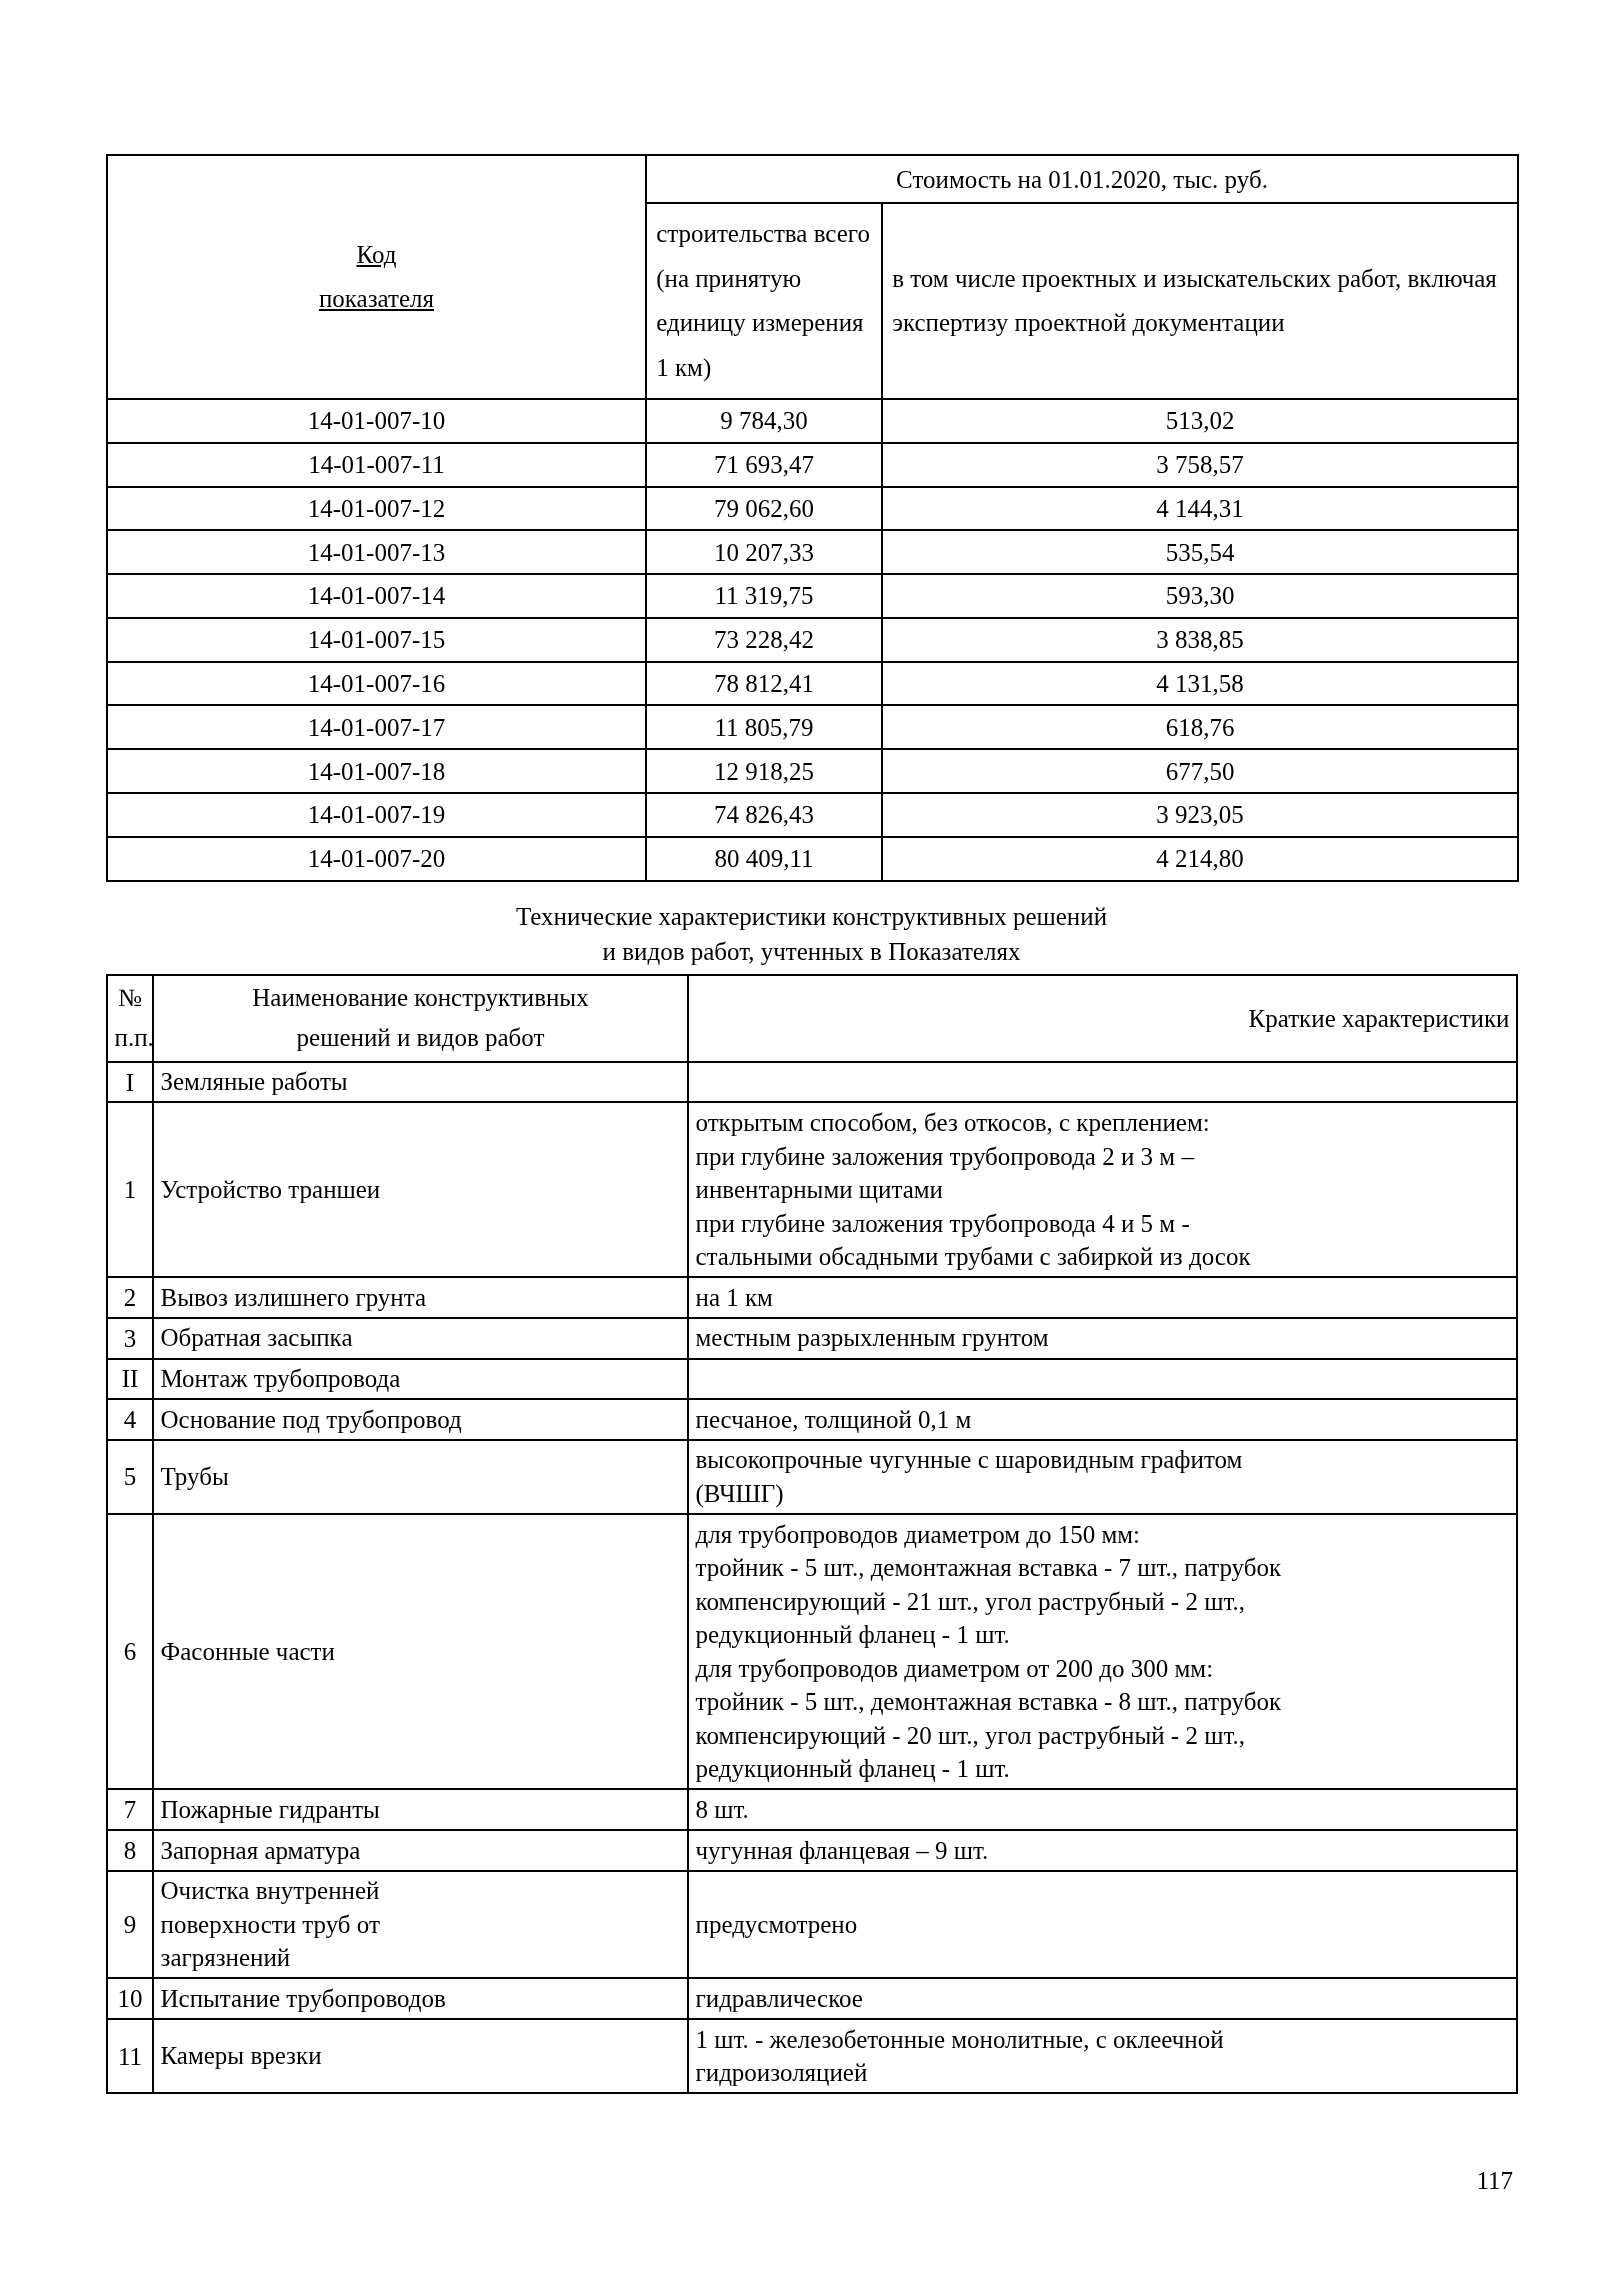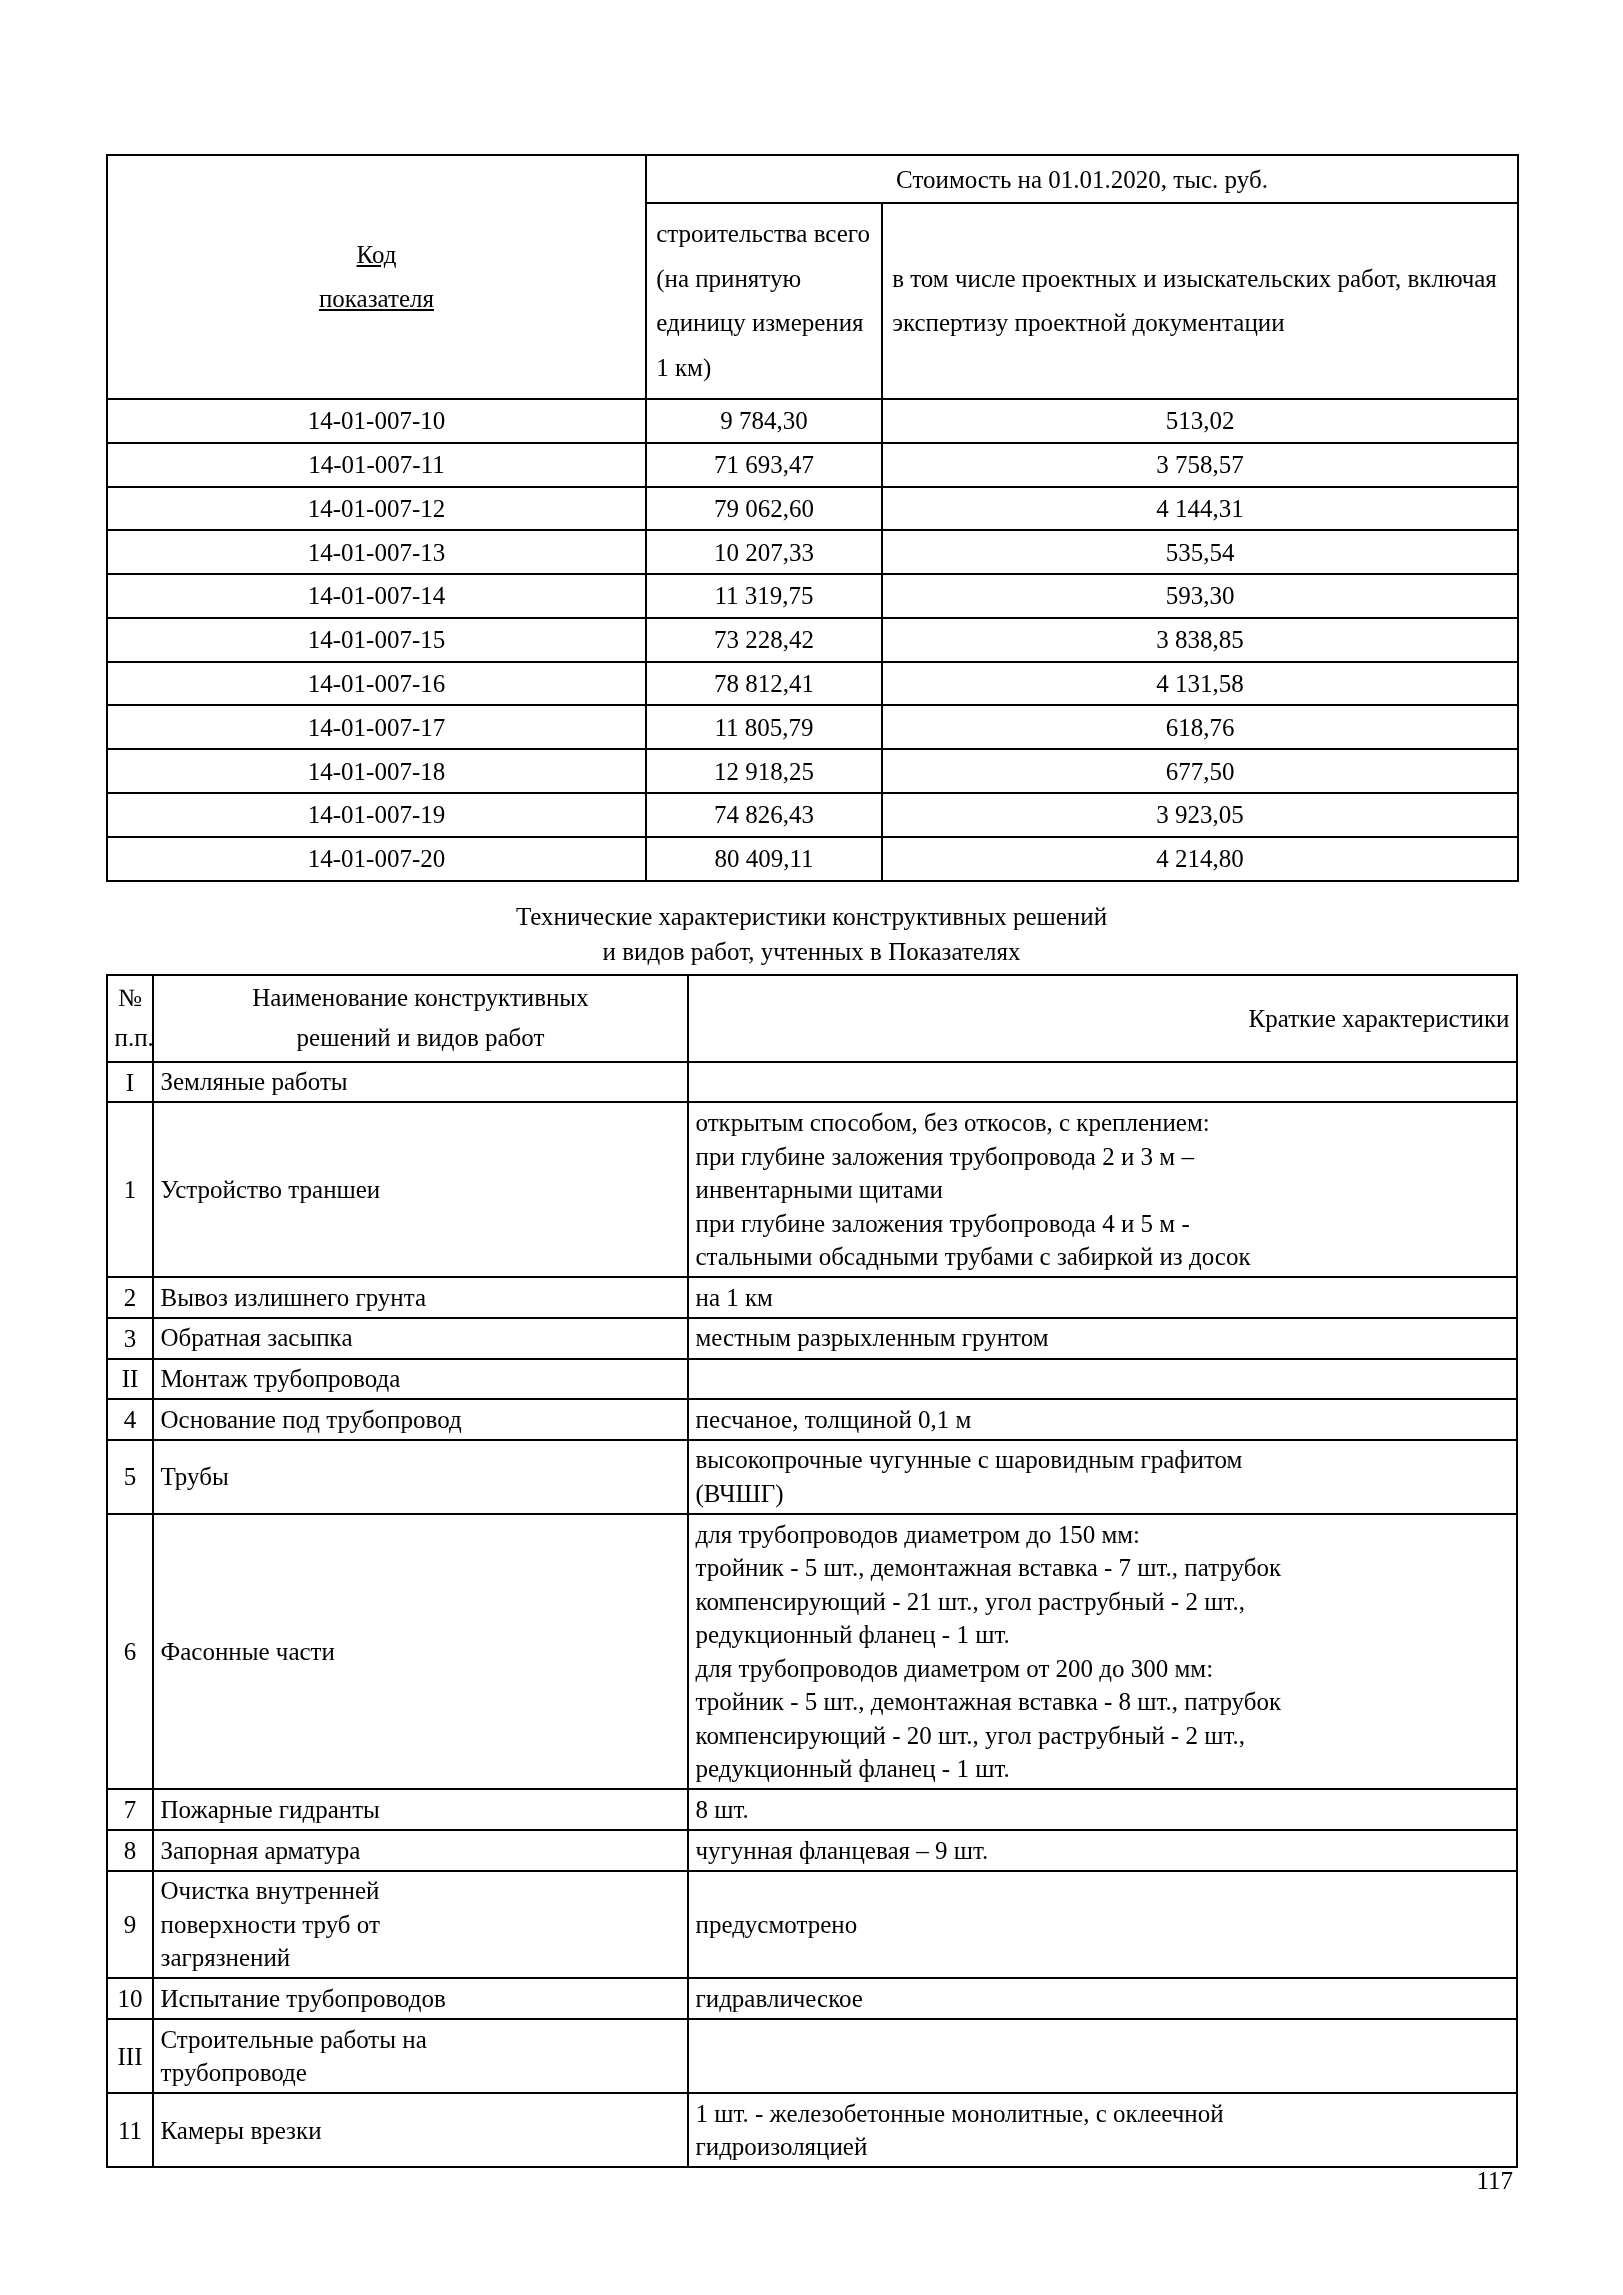--- a/index.html
+++ b/index.html
@@ -306,26 +306,20 @@
 поверхности труб от
 загрязнений</td>
           <td class="desc multiline">предусмотрено</td>
         </tr>
         <tr>
           <td class="num">10</td>
           <td class="name nm-multiline">Испытание трубопроводов</td>
           <td class="desc multiline">гидравлическое</td>
         </tr>
         <tr>
-          <td class="num">III</td>
-          <td class="name nm-multiline">Строительные работы на
-трубопроводе</td>
-          <td class="desc multiline"></td>
-        </tr>
-        <tr>
           <td class="num">11</td>
           <td class="name nm-multiline">Камеры врезки</td>
           <td class="desc multiline">1 шт. - железобетонные монолитные, с оклеечной
 гидроизоляцией</td>
         </tr>
       </tbody>
     </table>
 
   </div>
 

